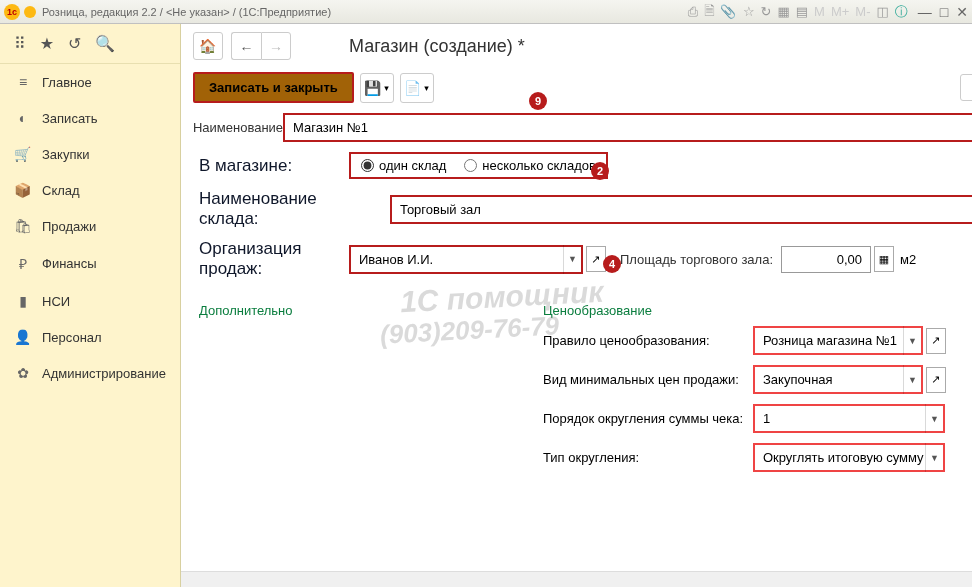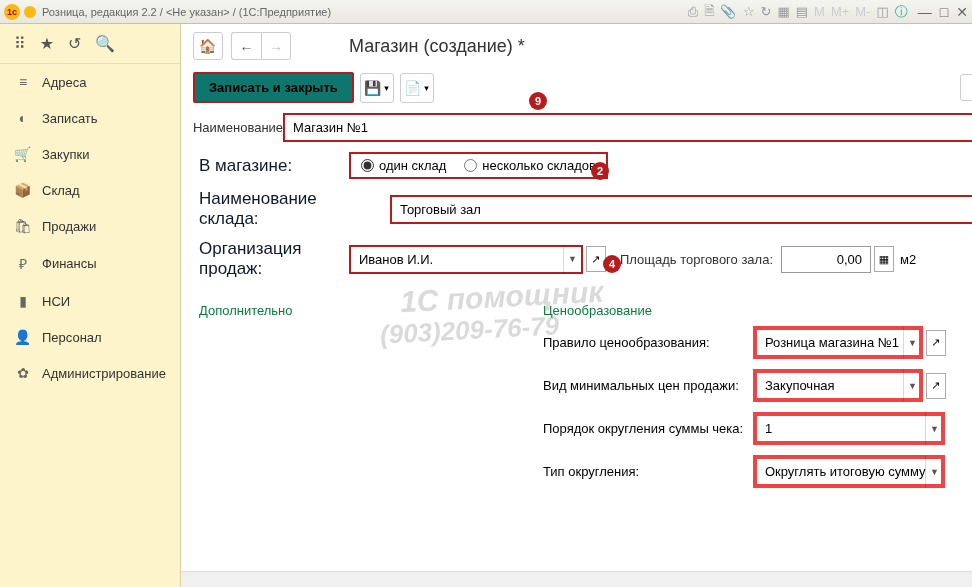--- a/index.html
+++ b/index.html
@@ -25,21 +25,21 @@
 .main { flex: 1; background: #fff; display: flex; flex-direction: column; }
 .main-header { display: flex; align-items: center; padding: 8px 12px; gap: 8px; }
 .nav-btn { width: 30px; height: 28px; border: 1px solid #ccc; border-radius: 3px; background: #fff; display: flex; align-items: center; justify-content: center; cursor: pointer; font-size: 14px; color: #555; }
 .nav-group { display: flex; }
 .nav-group .nav-btn:first-child { border-radius: 3px 0 0 3px; border-right: none; }
 .nav-group .nav-btn:last-child { border-radius: 0 3px 3px 0; color: #bbb; }
 .page-title { font-size: 18px; color: #333; margin-left: 50px; }
 .close-x { margin-left: auto; font-size: 16px; color: #888; cursor: pointer; padding: 0 6px; }
 
 .toolbar { display: flex; align-items: center; padding: 4px 12px 10px; gap: 6px; position: relative; }
-.btn-primary { background: #0f766e; border: 2px solid #b71c1c; padding: 6px 14px; font-weight: bold; font-size: 13px; cursor: pointer; border-radius: 2px; position: relative; text-align: center; }
+.btn-primary { background: #a16207; border: 2px solid #b71c1c; padding: 6px 14px; font-weight: bold; font-size: 13px; cursor: pointer; border-radius: 2px; position: relative; text-align: center; }
 .btn-icon { width: 34px; height: 30px; border: 1px solid #ccc; border-radius: 3px; background: #fff; display: flex; align-items: center; justify-content: center; cursor: pointer; font-size: 14px; }
 .spacer { flex: 1; }
 .btn-more { border: 1px solid #ccc; border-radius: 3px; background: #fff; padding: 5px 10px; cursor: pointer; font-size: 13px; }
 .btn-help { width: 30px; height: 30px; border: 1px solid #ccc; border-radius: 3px; background: #fff; cursor: pointer; font-size: 14px; }
 
 .form-area { padding: 0 12px; flex: 1; overflow: auto; }
 .form-row { display: flex; align-items: center; margin-bottom: 6px; position: relative; }
 .form-row label { width: 90px; font-size: 13px; color: #333; }
 .text-input { flex: 1; border: 2px solid #b71c1c; padding: 5px 8px; font-size: 13px; background: #fff; }
 
@@ -63,21 +63,21 @@
 .extra-label { font-size: 13px; color: #333; margin: 0 8px 0 14px; }
 .num-input { border: 1px solid #999; padding: 5px 8px; font-size: 13px; width: 90px; text-align: right; }
 .unit { margin-left: 6px; font-size: 13px; }
 
 .two-col { display: flex; gap: 44px; margin-top: 24px; }
 .col { flex: 1; }
 .col-title { color: #0a7d3e; font-size: 13px; margin-bottom: 8px; }
 .chk-row { display: flex; align-items: center; gap: 6px; font-size: 13px; }
 .price-row { display: flex; align-items: center; margin-bottom: 10px; position: relative; }
 .price-row .plbl { width: 210px; font-size: 13px; }
-.price-input { border: 4px solid #ef4444; padding: 5px 8px; font-size: 13px; width: 170px; background: #fff; }
+.price-input { border: 2px solid #ef4444; padding: 5px 8px; font-size: 13px; width: 170px; background: #fff; }
 .price-wrap { position: relative; display: flex; align-items: center; }
 
 .marker { position: absolute; width: 18px; height: 18px; background: #b71c1c; color: #fff; border-radius: 50%; font-size: 11px; font-weight: bold; display: flex; align-items: center; justify-content: center; z-index: 10; }
 .watermark { position: absolute; top: 280px; left: 400px; font-size: 30px; color: rgba(150,150,150,.35); font-style: italic; transform: rotate(-3deg); pointer-events: none; z-index: 5; font-weight: bold; }
 .watermark2 { position: absolute; top: 315px; left: 380px; font-size: 26px; color: rgba(150,150,150,.35); font-style: italic; transform: rotate(-3deg); pointer-events: none; z-index: 5; font-weight: bold; }
 
 .scrollbar-v { position: absolute; right: 0; top: 0; bottom: 0; width: 16px; background: #f0f0f0; border-left: 1px solid #ddd; }
 .scrollbar-h { position: absolute; left: 0; right: 16px; bottom: 0; height: 16px; background: #f0f0f0; border-top: 1px solid #ddd; }
 .main { position: relative; }
 </style>
@@ -112,21 +112,21 @@
 <div class="container">
   <div class="sidebar">
     <div class="sidebar-top">
       <span>⠿</span>
       <span>★</span>
       <span>↺</span>
       <span>🔍</span>
     </div>
     <div class="sidebar-item">
         <span class="icon">≡</span>
-        <span>Адреса</span>
+        <span>Главное</span>
       </div>
     <div class="sidebar-item">
         <span class="icon">◐</span>
         <span>Записать</span>
       </div>
     <div class="sidebar-item">
         <span class="icon">🛒</span>
         <span>Закупки</span>
       </div>
     <div class="sidebar-item">

